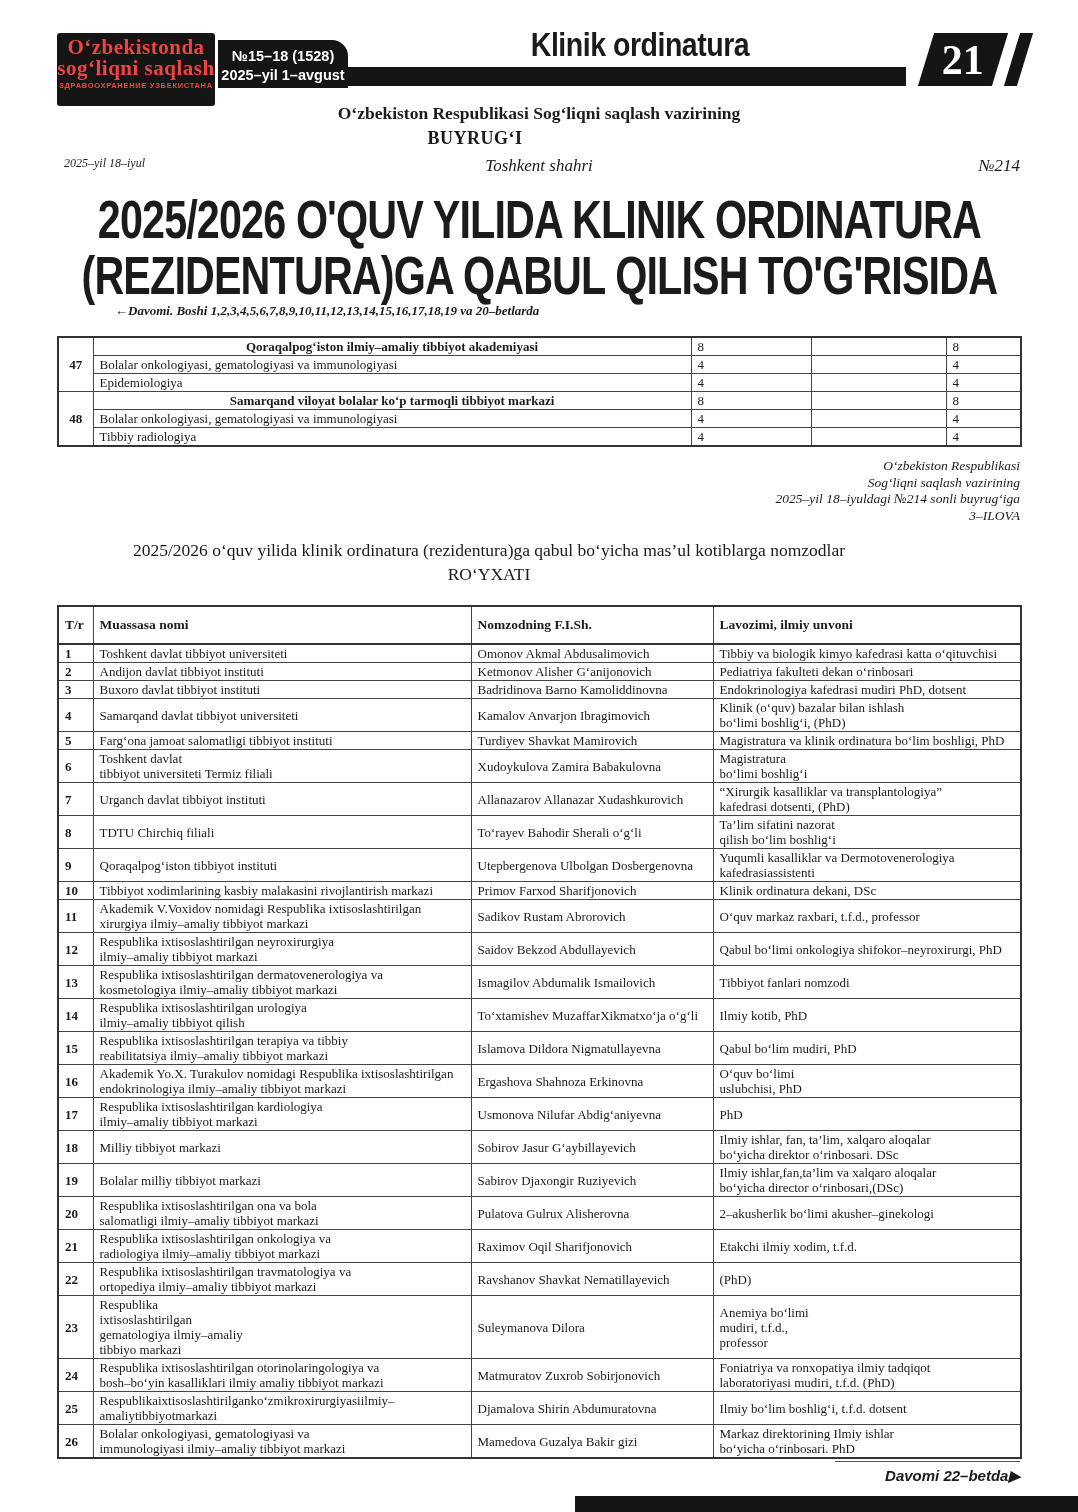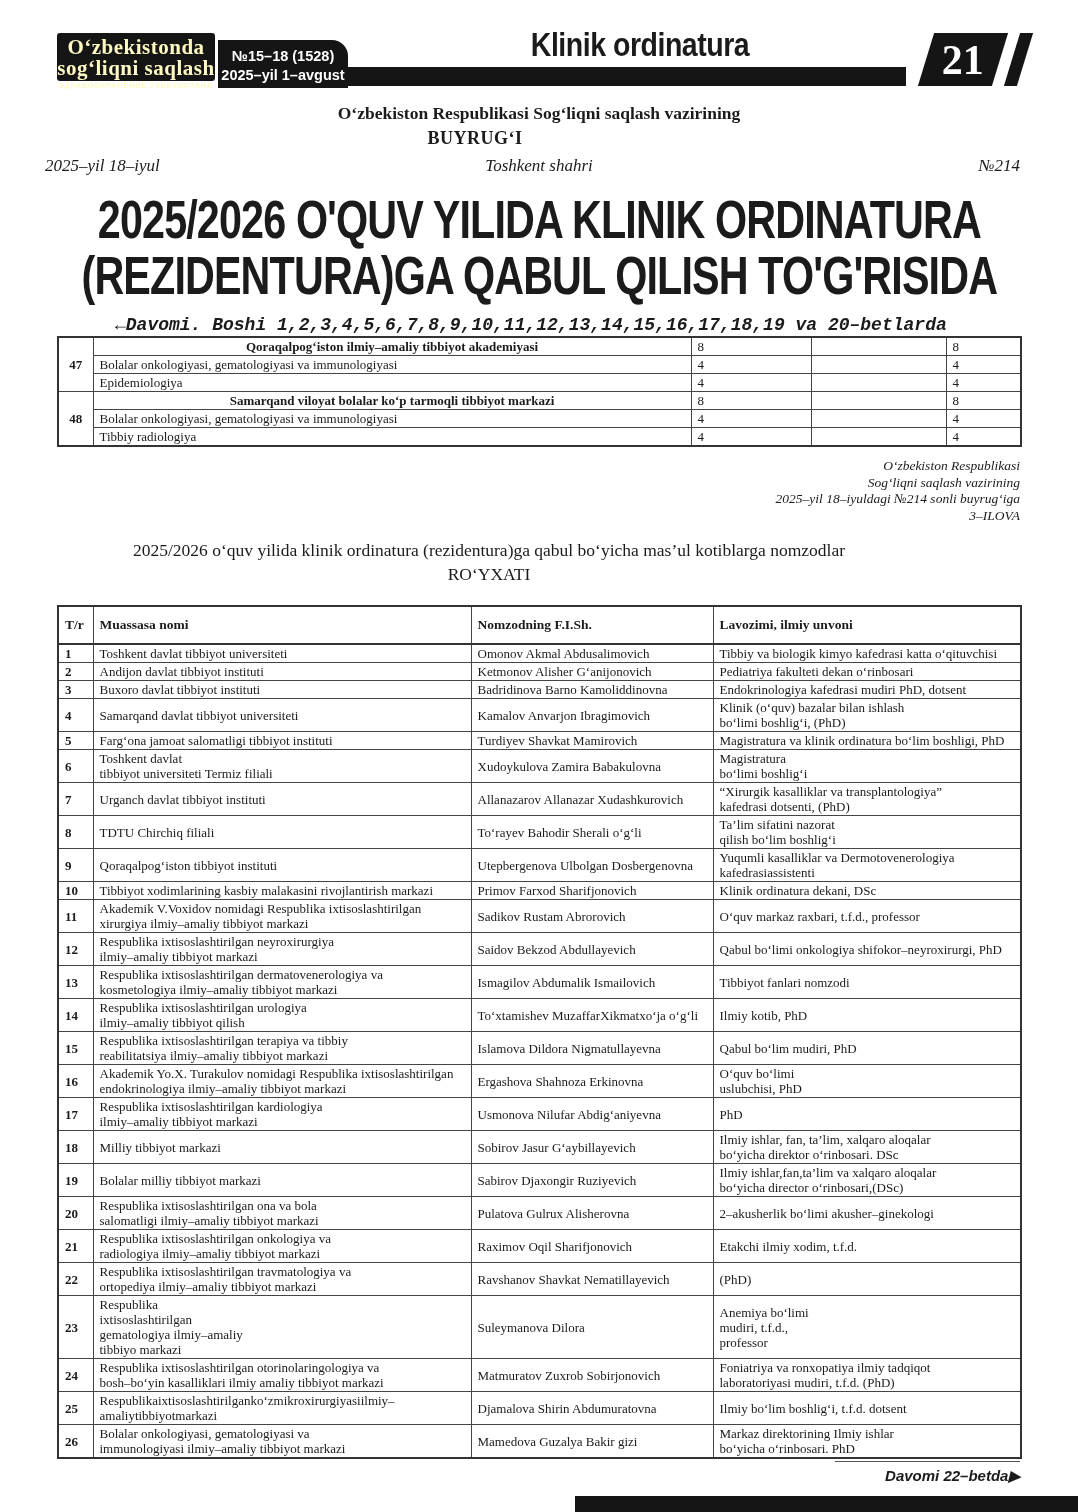--- a/index.html
+++ b/index.html
@@ -3,22 +3,22 @@
 <meta charset="utf-8">
 <style>
   html,body { margin:0; padding:0; background:#d9d9d9; }
   .page {
     position:relative; width:1078px; height:1512px; margin:0 auto;
     background:#ffffff; font-family:"Liberation Serif", serif; color:#1b1b1b;
     overflow:hidden;
   }
   
   .logo-box {
-    position:absolute; left:57px; top:33px; width:158px; height:48px;
-    background:#151515; color:#fef9c3; text-align:center; border-radius:3px;
+    position:absolute; left:57px; top:33px; width:158px; height:73px;
+    background:#151515; color:#ef4444; text-align:center; border-radius:3px;
     box-sizing:border-box; padding-top:4px;
   }
   .logo-l1 { font-weight:bold; font-size:21px; line-height:21px; letter-spacing:.5px; }
   .logo-l2 { font-weight:bold; font-size:21px; line-height:21px; letter-spacing:.5px; }
   .logo-sub { font-family:"Liberation Sans",sans-serif; font-weight:bold; font-size:7.5px; letter-spacing:.7px; margin-top:2px; }
   .issue-box {
     position:absolute; left:218px; top:40px; width:130px; height:48px;
     background:#151515; color:#fff; border-radius:0 16px 0 0;
     font-family:"Liberation Sans",sans-serif; font-weight:bold; font-size:14.5px;
     text-align:center; line-height:19px; padding-top:7px; box-sizing:border-box;
@@ -34,31 +34,31 @@
     transform:skewX(-17deg); display:flex; align-items:center; justify-content:center;
   }
   .pagenum-box span {
     transform:skewX(17deg); color:#fff; font-family:"Liberation Serif",serif;
     font-size:42px; font-weight:bold; line-height:1;
   }
   .pagenum-stripe { position:absolute; left:1012px; top:33px; width:13px; height:53px; background:#151515; transform:skewX(-17deg); }
   
   .ministry { position:absolute; top:103px; left:0; width:1078px; text-align:center; font-weight:bold; font-size:17.5px; }
   .buyrug   { position:absolute; top:128px; left:0; width:950px; text-align:center; font-weight:bold; font-size:18px; letter-spacing:.5px; }
-  .order-date   { position:absolute; top:156px; left:45px;  font-style:italic; font-size:17px; }
+  .order-date   { position:absolute; top:156px; left:64px;  font-style:italic; font-size:12px; }
   .order-city   { position:absolute; top:156px; left:0; width:1078px; text-align:center; font-style:italic; font-size:17px; }
   .order-number { position:absolute; top:156px; right:58px; font-style:italic; font-size:17px; }
   
   .headline { position:absolute; top:190px; left:0; width:1078px; text-align:center;
     font-family:Liberation Sans, sans-serif; font-weight:800; color:#1b1b1b; }
   .headline .hl { display:block; height:56px; }
   .headline .hl-inner { display:inline-block; white-space:nowrap; font-size:48px;
     letter-spacing:-1px; transform:scale(.86,1.1); transform-origin:center top; }
-  .cont-note { position:absolute; left:115px; top:315px;
-    font-family:Liberation Mono, monospace; font-weight:bold; font-style:italic; font-size:18px; }
+  .cont-note { position:absolute; left:115px; top:303px;
+    font-family:Liberation Serif, serif; font-weight:bold; font-style:italic; font-size:13px; }
   
   table { border-collapse:collapse; table-layout:fixed; }
   .quota-table { position:absolute; left:57px; top:336px; width:963px; font-size:13px; border:2px solid #333; }
   .quota-table td { border:1px solid #444; padding:1px 6px; line-height:14px; height:15px;
     overflow:hidden; white-space:nowrap; vertical-align:middle; }
   .qt-num { text-align:center; font-weight:bold; white-space:nowrap; }
   .qt-group-head { font-weight:bold; text-align:center; }
   
   .annex { position:absolute; right:58px; top:458px; text-align:right; font-style:italic;
     font-size:13.5px; line-height:16.5px; white-space:pre-line; }

